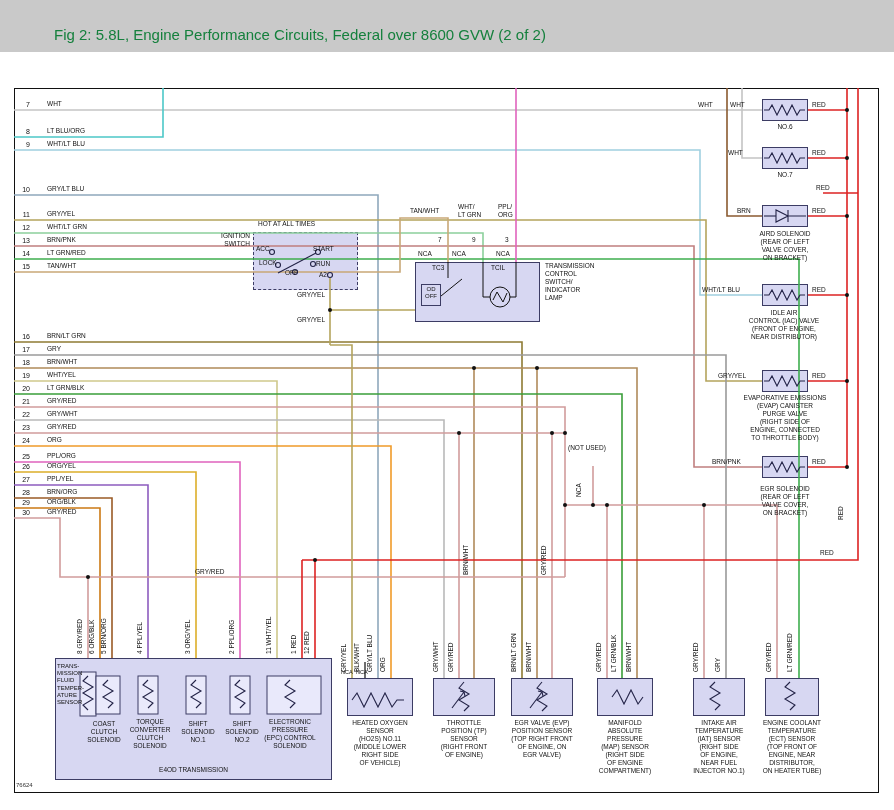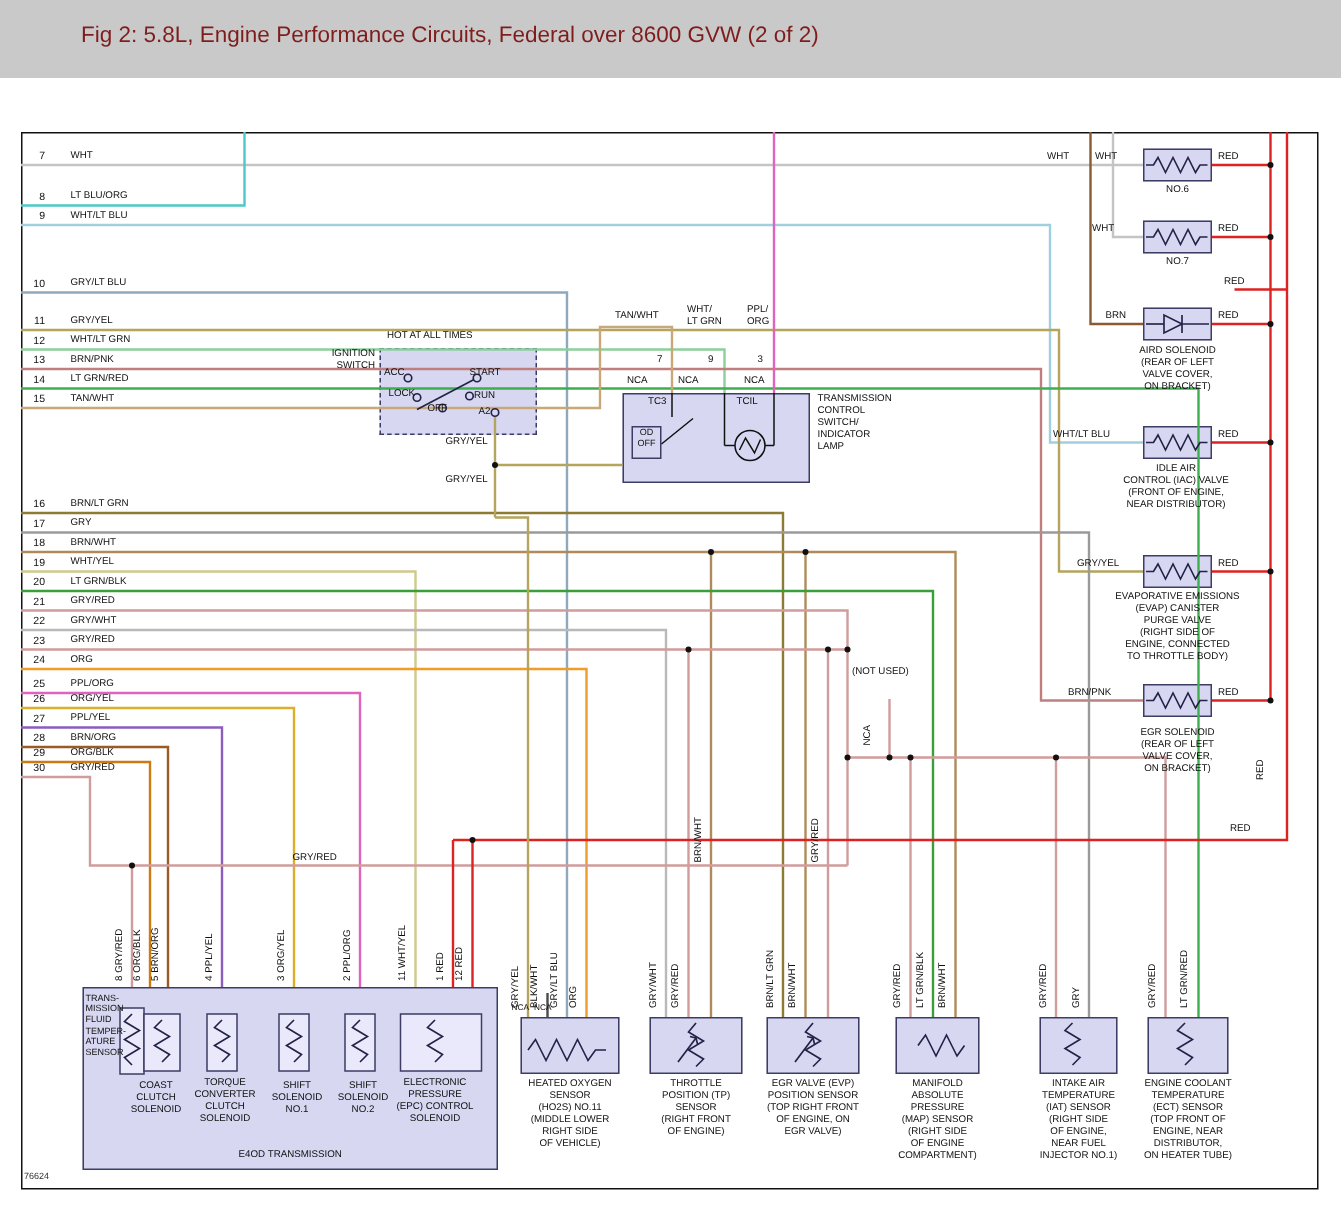--- a/index.html
+++ b/index.html
@@ -1,18 +1,18 @@
 <!DOCTYPE html>
 <html><head>
 <meta charset="utf-8">
 <style>
   html,body{margin:0;padding:0;background:#fff;font-family:"Liberation Sans",sans-serif;}
   #stage{position:relative;width:894px;height:810px;background:#fff;overflow:hidden;}
   .titlebar{position:absolute;left:0;top:0;width:894px;height:52px;background:#c9c9c9;}
-  .title{position:absolute;left:54px;top:15px;font-size:15px;color:#7f1d1d;}
+  .title{position:absolute;left:54px;top:26px;font-size:15px;color:#15803d;}
   .frame{position:absolute;left:14px;top:88px;width:865px;height:705px;border:1.5px solid #111;box-sizing:border-box;background:#fff;}
   .box{position:absolute;background:#d7d7f2;border:1px solid #3c3c64;box-sizing:border-box;}
   .box.dashed{border-style:dashed;}
   svg.wires{position:absolute;left:0;top:0;pointer-events:none;}
   svg.wires polyline{fill:none;stroke-width:1.6;}
   svg.wires .sym{stroke:#232347;stroke-width:1.1;fill:none;}
   svg.wires .irect{fill:#e9e9fb;stroke:#3c3c64;stroke-width:1;}
   svg.wires .blk{stroke:#111;stroke-width:1;fill:none;}
   .wl{position:absolute;font-size:6.5px;line-height:7.5px;color:#111;white-space:pre-line;}
   .pnum{position:absolute;left:16px;width:14px;text-align:right;font-size:7px;color:#111;}

